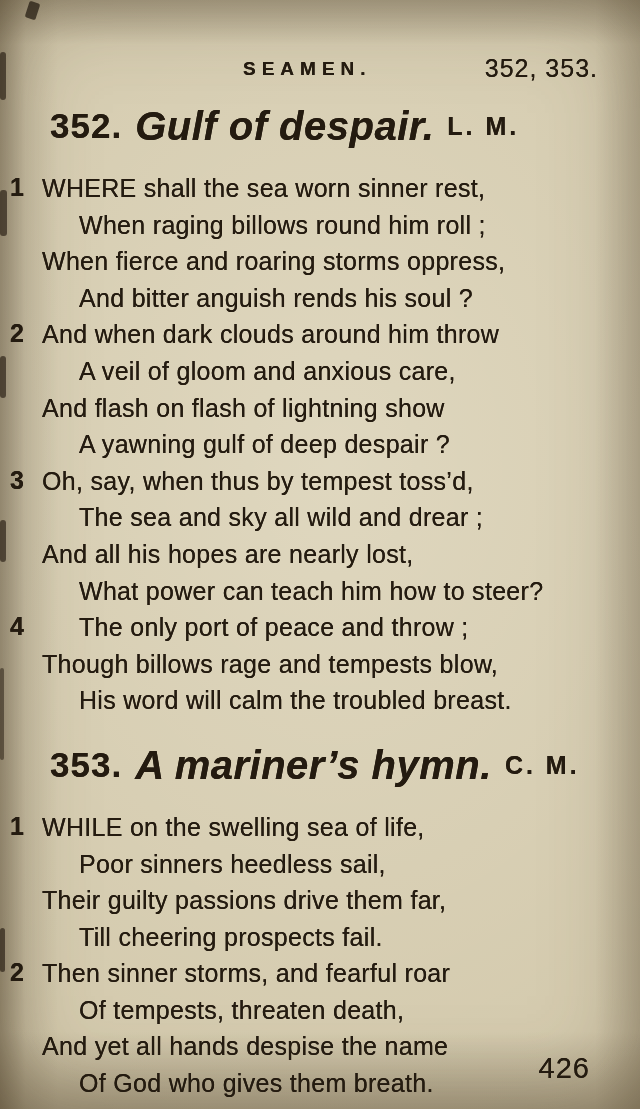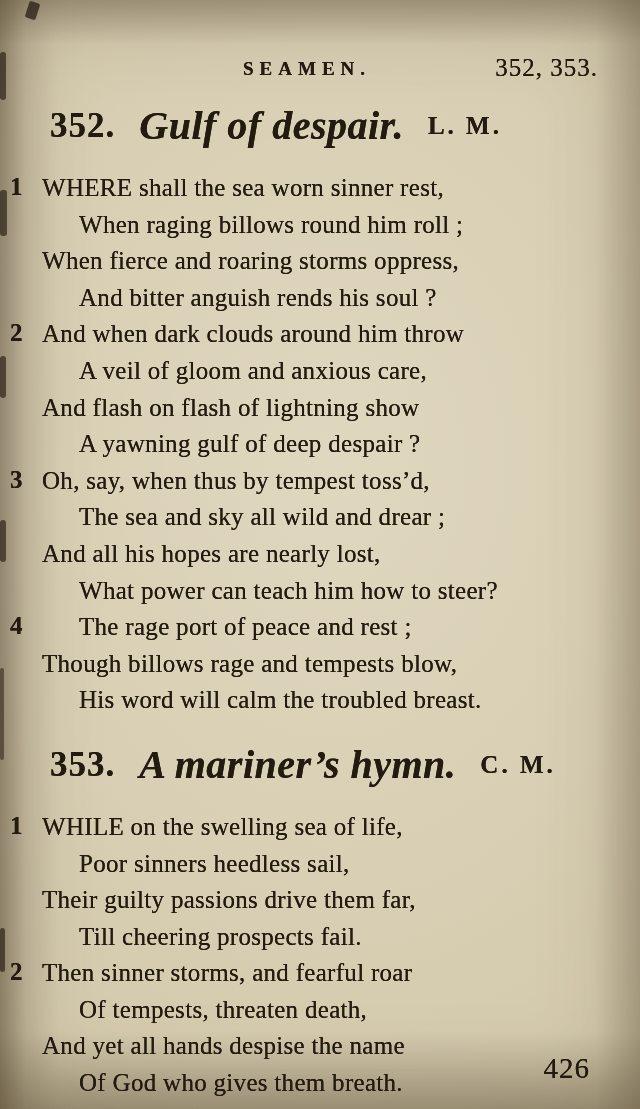--- a/index.html
+++ b/index.html
@@ -8,40 +8,40 @@
     width: 640px;
     height: 1109px;
     overflow: hidden;
     background-color: #d3c9ac;
     background-image:
       radial-gradient(ellipse 120% 90% at 52% 42%, rgba(255,252,240,0.28), rgba(0,0,0,0) 72%),
       linear-gradient(90deg, rgba(62,48,28,0.40) 0%, rgba(62,48,28,0.10) 4%, rgba(62,48,28,0) 9%, rgba(62,48,28,0) 93%, rgba(62,48,28,0.20) 100%),
       linear-gradient(180deg, rgba(62,48,28,0.30) 0%, rgba(62,48,28,0) 4%, rgba(62,48,28,0) 93%, rgba(62,48,28,0.28) 100%);
     box-shadow: inset 0 0 95px rgba(80,62,38,0.38);
     color: #241b10;
-    font-family: Liberation Serif, serif;
+    font-family: Liberation Sans, sans-serif;
     text-shadow: 0 0 0.5px currentColor;
   }
 
   
   .page-header { position: absolute; top: 58px; left: 0; right: 0; height: 32px; }
   .header-center {
     position: absolute; left: 243px; top: 0;
     font-size: 19px; font-weight: 700; letter-spacing: 6px;
   }
   .header-right {
     position: absolute; right: 42px; top: -4px;
     font-size: 25px; letter-spacing: 1px;
   }
 
   
   .content { padding: 94px 28px 0 42px; }
 
   .hymn-heading {
-    display: flex; align-items: center; gap: 24px;
+    display: flex; align-items: center; gap: 13px;
     padding-left: 8px; margin: 6px 0 18px 0; line-height: 52px;
     white-space: nowrap;
   }
   .hymn-heading.second { margin-top: 20px; }
   .hymn-number { font-size: 35px; font-weight: 700; letter-spacing: 1px; }
   .hymn-title  { font-size: 40px; font-weight: 700; font-style: italic; letter-spacing: 0.5px; }
   .hymn-meter  { font-size: 25px; font-weight: 700; letter-spacing: 3px; }
 
   .verse { position: relative; padding-left: 0; }
   .verse-num {
@@ -120,21 +120,21 @@
     <div class="verse">
       <span class="verse-num">3</span>
       <div class="verse-line">Oh, say, when thus by tempest toss’d,</div>
       <div class="verse-line indent">The sea and sky all wild and drear ;</div>
       <div class="verse-line">And all his hopes are nearly lost,</div>
       <div class="verse-line indent">What power can teach him how to steer?</div>
     </div>
 
     <div class="verse">
       <span class="verse-num">4</span>
-      <div class="verse-line indent">The rage port of peace and rest ;</div>
+      <div class="verse-line indent">The only port of peace and throw ;</div>
       <div class="verse-line">Though billows rage and tempests blow,</div>
       <div class="verse-line indent">His word will calm the troubled breast.</div>
     </div>
 
     <div class="hymn-heading second">
       <span class="hymn-number">353.</span>
       <span class="hymn-title">A mariner’s hymn.</span>
       <span class="hymn-meter">C. M.</span>
     </div>
 

